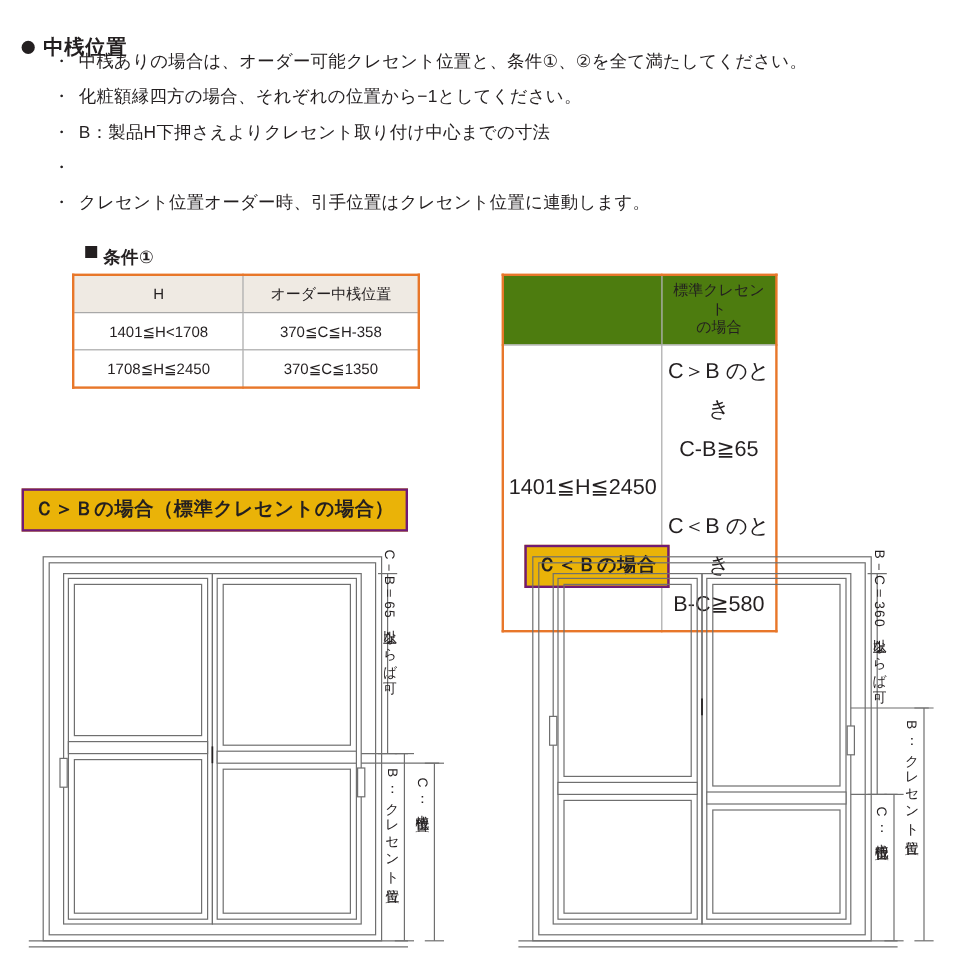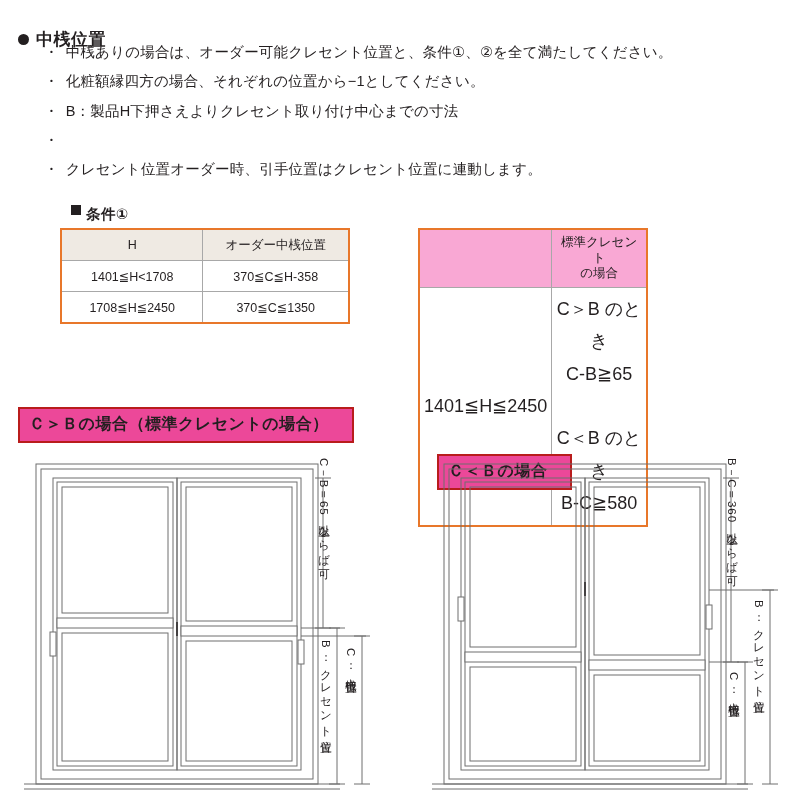--- a/index.html
+++ b/index.html
@@ -58,33 +58,33 @@
   }
   .tbl thead td{background:#efeae3;font-size:12.5px;}
 
   #tbl1{left:60px;top:228px;width:290px;}
   #tbl1 td{height:20px;}
   #tbl1 .c1{width:140px;}
   #tbl1 .c2{width:146px;text-align:center;}
 
   #tbl2{left:418px;top:228px;width:230px;}
   #tbl2 td{vertical-align:middle;}
-  #tbl2 .hd{background:#f9a8d4;height:34px;line-height:1.25;}
+  #tbl2 .hd{background:#4d7c0f;height:34px;line-height:1.25;}
   #tbl2 .lcol{width:108px;}
   #tbl2 .rcol{width:118px;}
   #tbl2 .body-r{height:110px;line-height:1.8;font-size:18px;}
 
   
   .case-label{
     position:absolute;
-    border:2px solid #b91c1c;
+    border:2px solid #701a75;
     font-size:16px;font-weight:bold;
-    padding:5px 23px 6px 9px;
+    padding:5px 9px 6px 9px;
     letter-spacing:.5px;
-    background:#ec4899;
+    background:#eab308;
     white-space:nowrap;
   }
   #case1{left:18px;top:407px;}
   #case2{left:437px;top:407px;margin-top:47px;}
 
   
   .draw{position:absolute;}
 
   
   .vtext{

